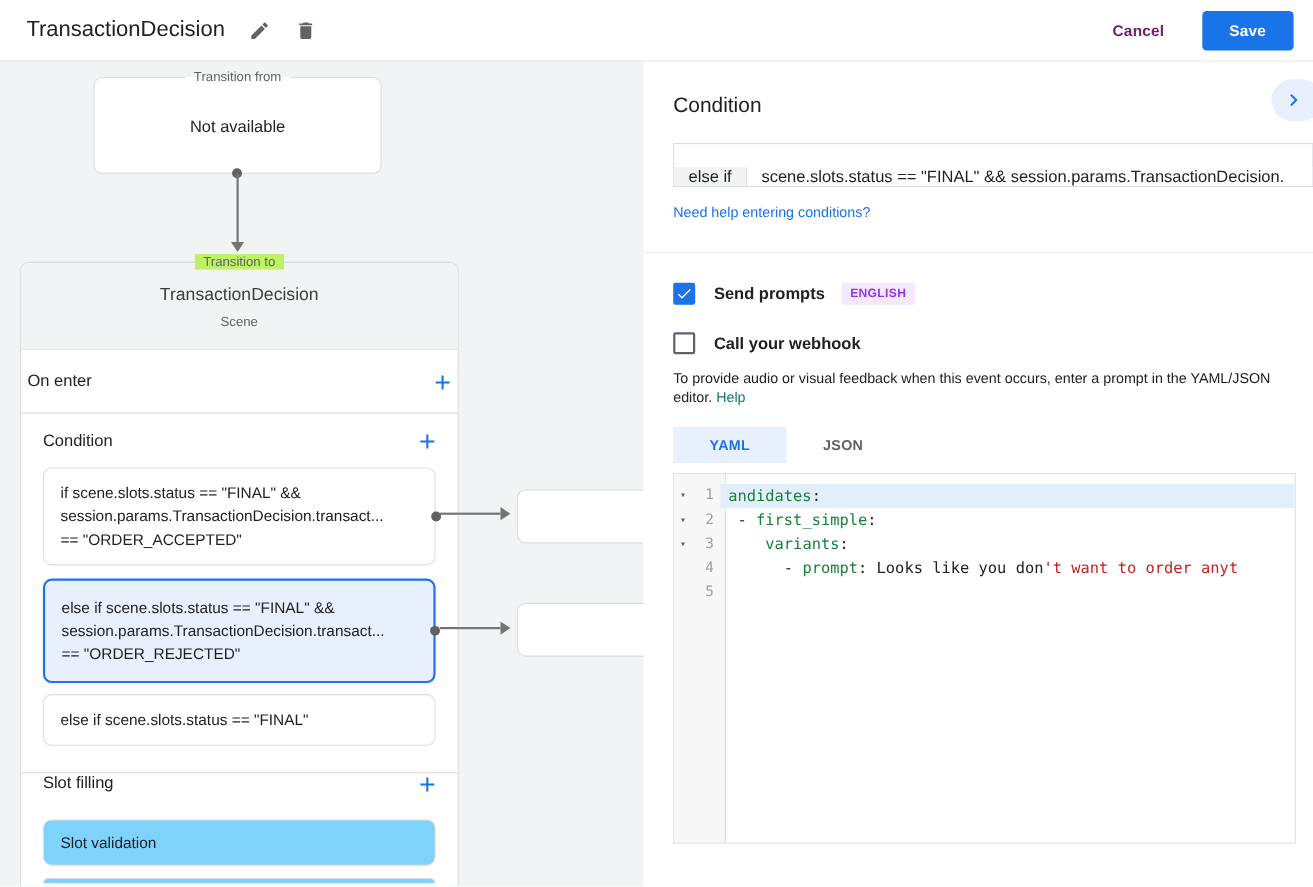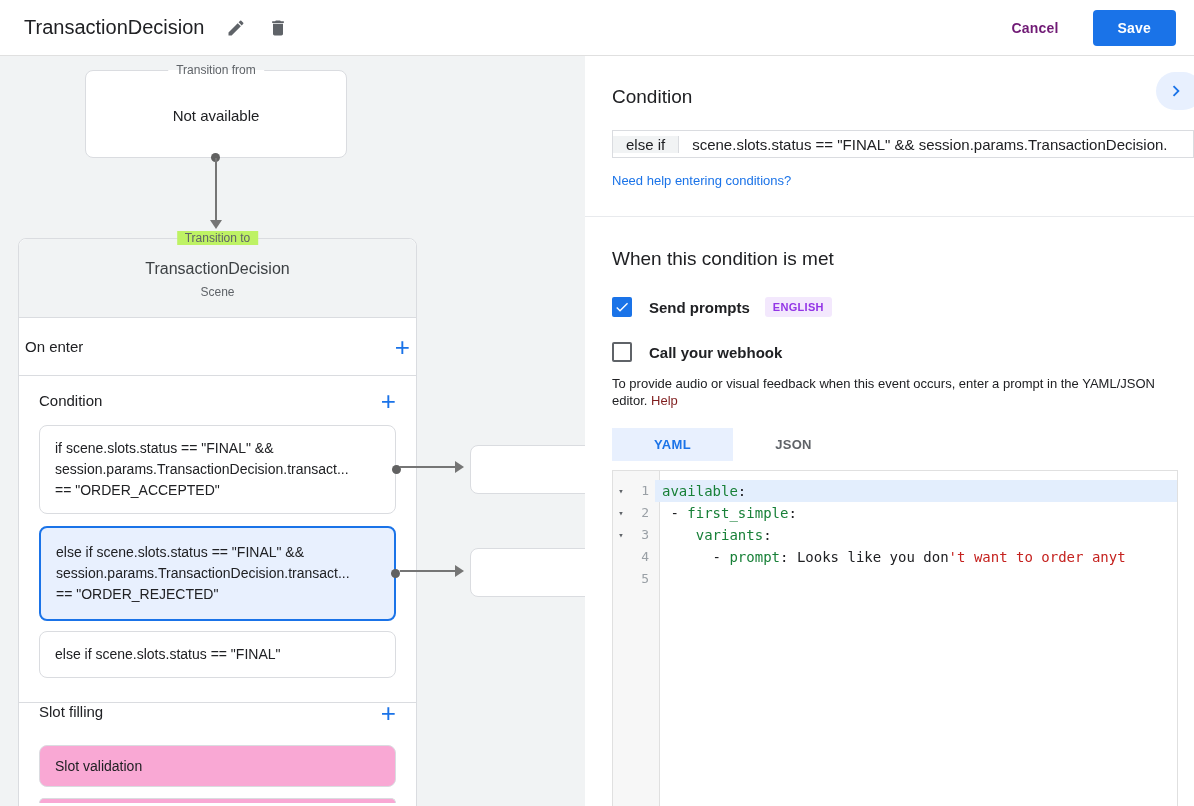--- a/index.html
+++ b/index.html
@@ -56,40 +56,40 @@
   .sect-head { height: 49px; display: flex; align-items: center; }
   .cond-card { border: 1px solid #dadce0; border-radius: 8px; background: #fff;
     padding: 12px 15px; font-size: 14px; line-height: 21px; color: #202124;
     margin-bottom: 12px; position: relative; cursor: pointer; }
   .cond-card.selected { background: #e8f0fe; border: 2px solid #1a73e8; padding: 14px 15px; margin-bottom: 10px; }
   .cond-card.last { margin-bottom: 0; }
   .card-dot { position: absolute; right: -6px; top: 50%; margin-top: -4.5px;
     width: 9px; height: 9px; border-radius: 50%; background: #616161; }
   .tt-divider { border-top: 1px solid #dadce0; margin-top: 24px; }
   .slot-head { height: 42px; display: flex; align-items: flex-start; }
-  .slot-card { border: 1px solid #dadce0; border-radius: 8px; background: #f9a8d4;
+  .slot-card { border: 1px solid #dadce0; border-radius: 8px; background: #7dd3fc;
     padding: 12px 15px; font-size: 14px; color: #202124; margin-bottom: 11px; cursor: pointer; }
   .slot-card.partial { height: 5px; border-bottom: none; border-radius: 8px 8px 0 0; padding: 0; margin: 0; }
 
   
   .hline { position: absolute; height: 2px; background: #757575; }
   .arr-right { position: absolute; width: 0; height: 0;
     border-top: 6px solid transparent; border-bottom: 6px solid transparent; border-left: 9px solid #757575; }
   .target-box { position: absolute; left: 470px; width: 130px; height: 49px;
     background: #fff; border: 1px solid #dadce0; border-radius: 8px; cursor: pointer; }
 
   
   .panel-head { padding-top: 30px; }
   .panel h2 { font-size: 19px; font-weight: 400; color: #202124; }
   .chev-btn { position: absolute; right: -8px; top: 16px; width: 46px; height: 38px;
     border: none; border-radius: 19px; background: #e8f0fe; cursor: pointer;
     display: flex; align-items: center; padding-left: 9px; }
   .chev-btn svg { width: 22px; height: 22px; fill: #1a73e8; }
 
-  .cond-group { margin-top: 22px; height: 28px; display: flex; align-items: center;
+  .cond-group { margin-top: 22px; height: 40px; display: flex; align-items: flex-end;
     border: 1px solid #dadce0; background: #fff; }
   .cond-prefix { background: #f1f3f4; border-right: 1px solid #dadce0; padding: 0 13px;
     display: flex; align-items: center; font-size: 15px; color: #202124; flex: none; }
   .cond-input { flex: 1; border: none; outline: none; font-size: 15px; color: #202124;
     padding: 0 13px; font-family: inherit; min-width: 0; }
   .help-link { display: inline-block; margin-top: 15px; color: #1a73e8; font-size: 13px;
     text-decoration: none; cursor: pointer; }
   .panel-hr { border: none; border-top: 1px solid #e8eaed; margin: 27px 0 0 -27px; width: calc(100% + 27px); }
   .when-title { margin-top: 31px; }
 
@@ -98,24 +98,24 @@
   .check-row.prompts { margin-top: 27px; }
   .cb { width: 20px; height: 20px; border-radius: 2px; flex: none; }
   .cb.unchecked { border: 2px solid #5f6368; background: #fff; }
   .cb.checked { background: #1a73e8; display: flex; align-items: center; justify-content: center; }
   .cb.checked svg { width: 16px; height: 16px; fill: #fff; }
   .cb-label { font-size: 15px; font-weight: 700; color: #202124; }
   .badge { background: #f3e8fd; color: #9334e6; font-size: 11px; font-weight: 700;
     letter-spacing: .3px; padding: 4px 8px; border-radius: 3px; margin-left: -2px; }
 
   .hint { margin-top: 13px; font-size: 13px; line-height: 17px; color: #202124; max-width: 562px; }
-  .hint a { color: #7f1d1d; text-decoration: none; cursor: pointer; }
+  .hint a { color: #0f766e; text-decoration: none; cursor: pointer; }
 
   .tabs { margin-top: 19px; display: flex; }
-  .tab { width: 121px; height: 33px; display: flex; align-items: center; justify-content: center;
+  .tab { width: 103px; height: 33px; display: flex; align-items: center; justify-content: center;
     font-size: 13px; font-weight: 700; letter-spacing: .3px; color: #5f6368; cursor: pointer; }
   .tab.active { background: #e8f0fe; color: #1a73e8; }
 
   
   .editor { margin-top: 9px; position: relative; width: 566px; height: 337px;
     border: 1px solid #e0e0e0; background: #fff; overflow: hidden;
     font-family: "DejaVu Sans Mono", monospace; font-size: 14px; cursor: text; }
   .gutter-bg { position: absolute; left: 0; top: 0; bottom: 0; width: 47px;
     background: #f7f7f7; border-right: 1px solid #e0e0e0; }
   .code-lines { position: relative; padding-top: 9px; }
@@ -234,21 +234,20 @@
     </div>
 
     <div class="cond-group">
       <span class="cond-prefix">else if</span>
       <input class="cond-input" type="text" value="scene.slots.status == &quot;FINAL&quot; &amp;&amp; session.params.TransactionDecision." style="">
     </div>
     <a class="help-link">Need help entering conditions?</a>
 
     <hr class="panel-hr">
 
-    <h2 class="when-title">When this condition is met</h2>
 
     <label class="check-row prompts">
       <span class="cb checked">
         <svg viewBox="0 0 24 24">
             <path d="M9 16.2 4.8 12l-1.4 1.4L9 19 21 7l-1.4-1.4z"></path>
           </svg>
       </span>
       <span class="cb-label">Send prompts</span>
       <span class="badge">ENGLISH</span>
     </label>
@@ -265,21 +264,21 @@
       <div class="tab active">YAML</div>
       <div class="tab">JSON</div>
     </div>
 
     <div class="editor">
       <div class="gutter-bg"></div>
       <div class="code-lines">
         <div class="code-line hl">
           <span class="fold has"></span>
           <span class="lnum">1</span>
-          <span class="codetxt"><span class="tok-key">available</span><span>:</span></span>
+          <span class="codetxt"><span class="tok-key">andidates</span><span>:</span></span>
         </div>
         <div class="code-line">
           <span class="fold has"></span>
           <span class="lnum">2</span>
           <span class="codetxt"><span> - </span><span class="tok-key">first_simple</span><span>:</span></span>
         </div>
         <div class="code-line">
           <span class="fold has"></span>
           <span class="lnum">3</span>
           <span class="codetxt"><span>    </span><span class="tok-key">variants</span><span>:</span></span>

